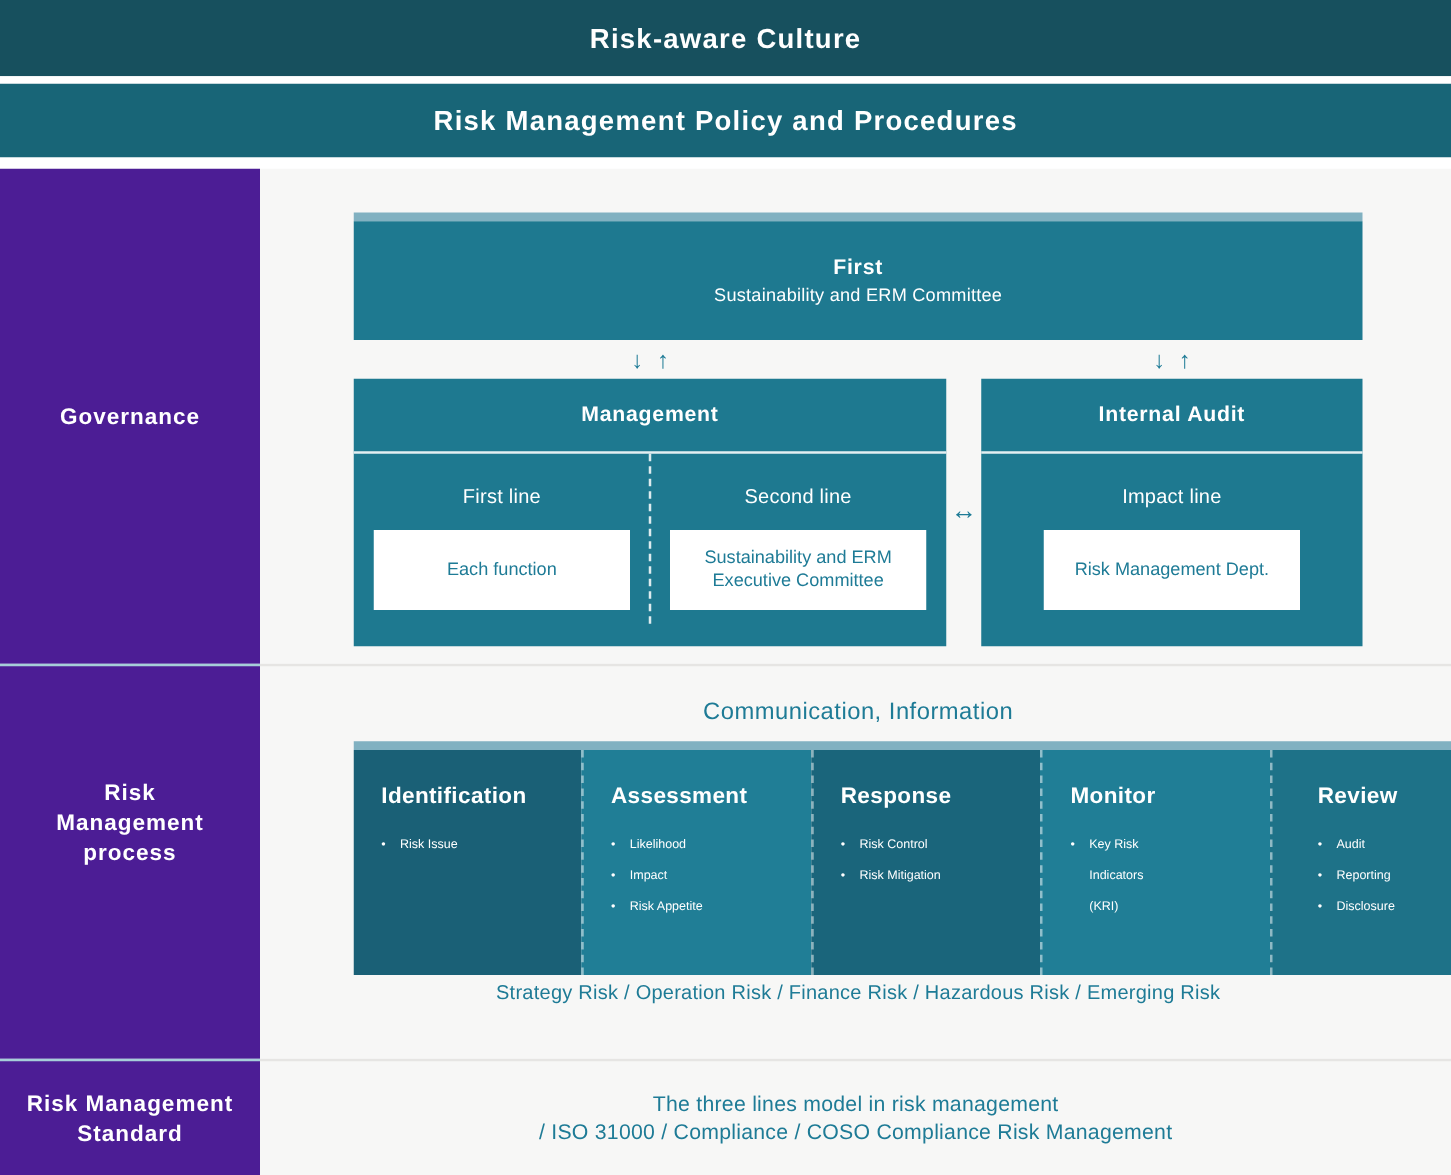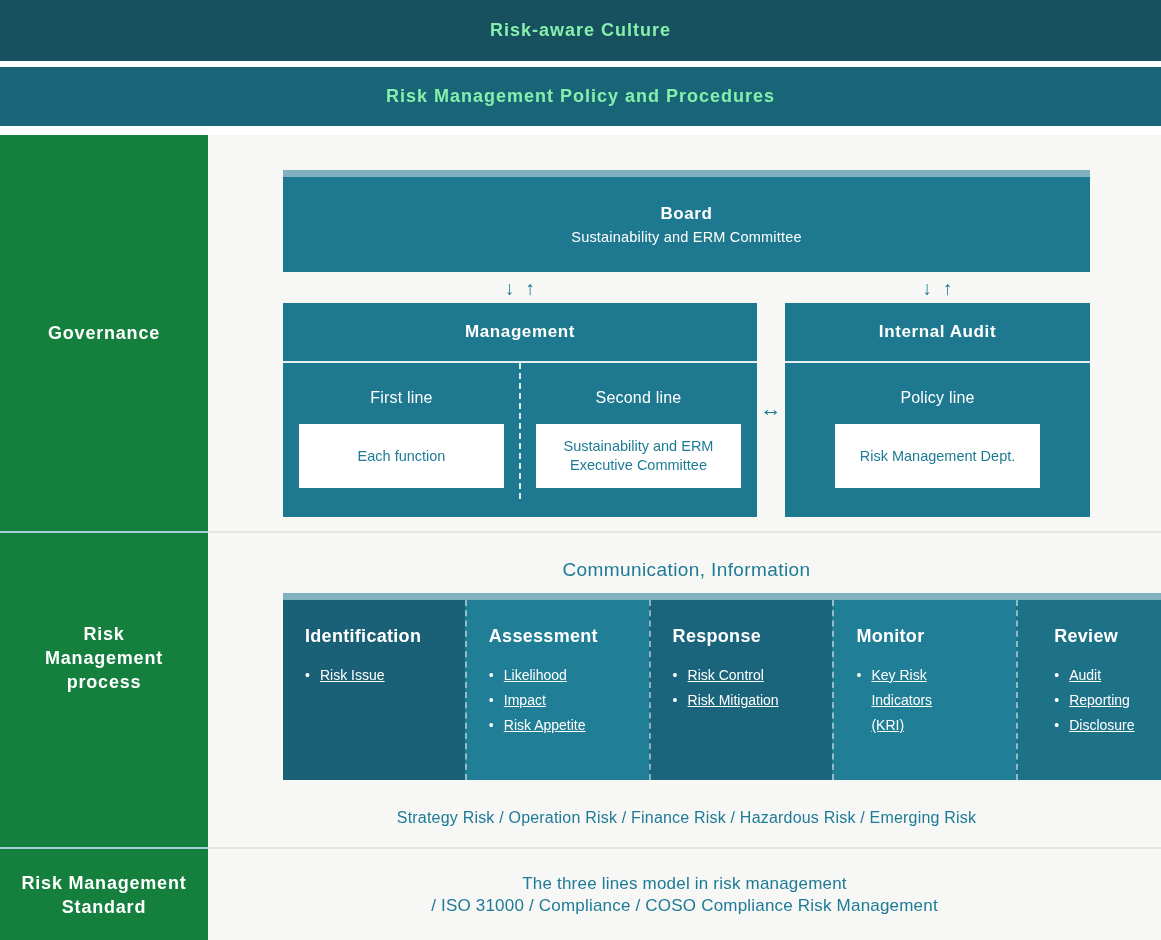--- a/index.html
+++ b/index.html
@@ -1,29 +1,29 @@
 <!DOCTYPE html>
 <html><head>
 <meta charset="utf-8">
 <style>
   * { margin:0; padding:0; box-sizing:border-box; }
   body { background:#ffffff; font-family:"Liberation Sans", sans-serif; }
   .page { width:1161px; height:940px; background:#ffffff; overflow:hidden; }
 
   
   .bar { display:flex; align-items:center; justify-content:center;
-         color:#86efac; font-size:18px; font-weight:600; letter-spacing:1px; }
+         color:#ffffff; font-size:22px; font-weight:600; letter-spacing:1px; }
   .bar1 { height:61px; background:#17505e; }
   .gap-a { height:6px; background:#ffffff; }
   .bar2 { height:59px; background:#186577; }
   .gap-b { height:9px; background:#ffffff; }
 
   
   .row { display:flex; }
-  .aside { width:208px; background:#15803d; color:#ffffff;
+  .aside { width:208px; background:#4c1d95; color:#ffffff;
            display:flex; align-items:center; justify-content:center;
            text-align:center; font-size:18px; font-weight:600; letter-spacing:0.8px;
            line-height:24px; white-space:pre-line; }
   .main { flex:1; background:#f7f7f6; position:relative; }
   .row-gov { height:396px; }
   .row-proc { height:316px; }
   .row-std { height:93px; }
   .row-proc .aside, .row-std .aside { border-top:2px solid #a6ced9; }
   .row-proc .main, .row-std .main { border-top:2px solid #e6e5e3; }
   .row-proc .aside { padding-bottom:64px; }
@@ -65,24 +65,24 @@
   .band { position:absolute; left:75px; top:60px; width:931px; }
   .cols { display:flex; height:180px; }
   .col { flex:1; padding:26px 8px 0 22px; color:#ffffff; }
   .col + .col { border-left:2px dashed rgba(255,255,255,0.5); }
   .col:nth-child(1) { background:#1a6076; }
   .col:nth-child(2) { background:#207e96; }
   .col:nth-child(3) { background:#1a657b; }
   .col:nth-child(4) { background:#207e96; }
   .col:nth-child(5) { background:#1e7288;padding-left:36px; }
   .col-title { font-size:18px; font-weight:600; letter-spacing:0.3px; }
-  .col ul { list-style:none; margin-top:16px; font-size:14px; line-height:25px;text-decoration:underline; }
+  .col ul { list-style:none; margin-top:16px; font-size:10px; line-height:25px; }
   .col li { position:relative; padding-left:15px; white-space:pre-line; }
   .col li::before { content:"•"; position:absolute; left:0; }
-  .risk-types { position:absolute; top:276px; left:75px; width:807px; text-align:center;
+  .risk-types { position:absolute; top:253px; left:75px; width:807px; text-align:center;
                 color:#1e7b96; font-size:16px; font-weight:500; letter-spacing:0.2px; }
 
   
   .std-main { display:flex; flex-direction:column; align-items:center; justify-content:center;
               height:100%; color:#1e7b96; font-size:17px; font-weight:500;
               line-height:22px; text-align:center; letter-spacing:0.2px; }
 </style>
 </head>
 <body>
 
@@ -99,21 +99,21 @@
 
   <div class="row row-gov">
     <div class="aside">
       <span>Governance</span>
     </div>
     <div class="main">
 
       <div class="board">
         <div class="strip"></div>
         <div class="board-body">
-          <div class="board-title">Board</div>
+          <div class="board-title">First</div>
           <div class="board-sub">Sustainability and ERM Committee</div>
         </div>
       </div>
 
       <div class="arrow-pair left">
         <span>↓</span>
         <span>↑</span>
       </div>
       <div class="arrow-pair right">
         <span>↓</span>
@@ -132,21 +132,21 @@
             <div class="line-label">Second line</div>
             <div class="white-box">Sustainability and ERM Executive Committee</div>
           </div>
         </div>
       </div>
 
       <div class="teal-box audit">
         <div class="box-header">Internal Audit</div>
         <div class="box-body">
           <div class="half">
-            <div class="line-label">Policy line</div>
+            <div class="line-label">Impact line</div>
             <div class="white-box">Risk Management Dept.</div>
           </div>
         </div>
       </div>
 
       <div class="both-arrow">↔</div>
     </div>
   </div>
 
   <div class="row row-proc">

